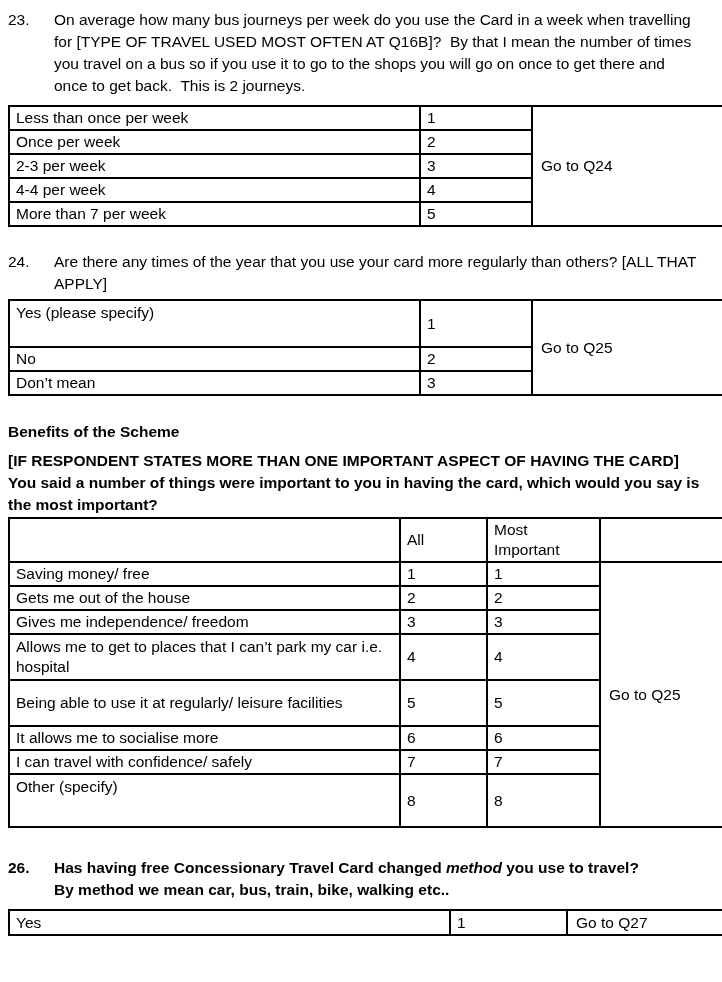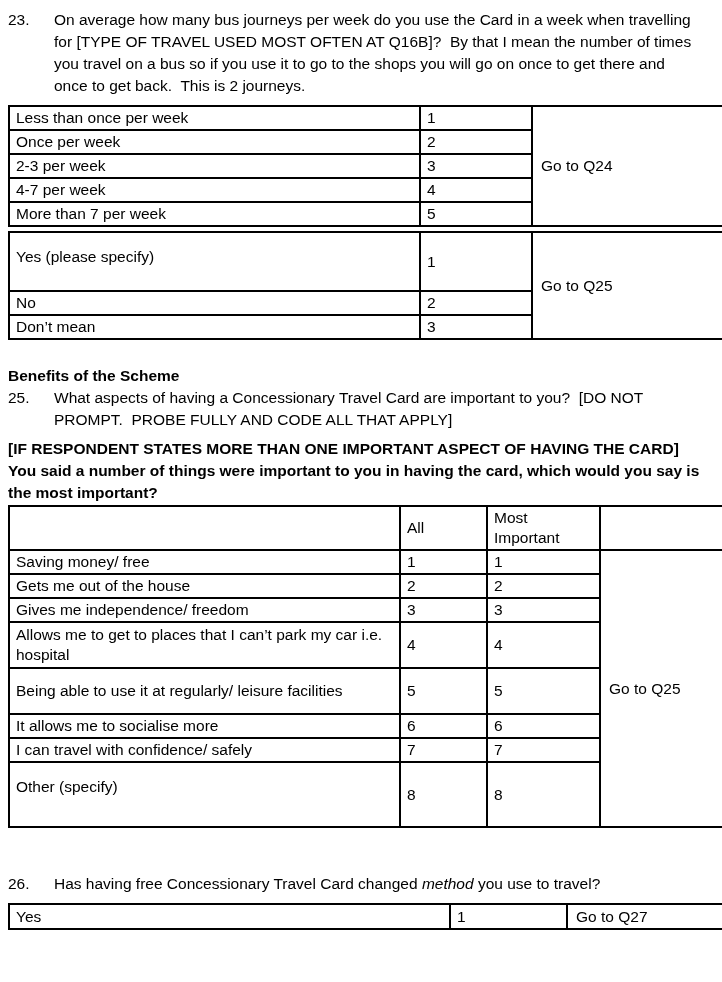--- a/index.html
+++ b/index.html
@@ -24,21 +24,21 @@
 
   
   table { border-collapse: collapse; table-layout: fixed; }
   td {
     border: 2px solid #000;
     padding: 0 6px;
     vertical-align: middle;
     line-height: 20px;
     overflow: hidden;
   }
-  .vtop { vertical-align: top; padding-top: 14px; }
+  .vtop { vertical-align: top; padding-top: 2px; }
   .goto-cell { padding-left: 8px; }
 
   
   .t12 { width: 681px; }
   .t12 .c-label { width: 397px; }
   .t12 .c-code  { width: 98px; }
   .t12 .c-goto  { width: 184px; }
 
   
   .t3 { width: 681px; }
@@ -59,21 +59,21 @@
   .h43 { height: 43px; }
   .h44 { height: 44px; }
   .h49 { height: 49px; }
 
   .mt-table1 { margin-top: 8px; }
   .mt-q24    { margin-top: 24px; }
   .mt-table2 { margin-top: 4px; }
   .mt-head   { margin-top: 25px; }
   .mt-note   { margin-top: 7px; }
   .mt-table3 { margin-top: 1px; }
-  .mt-q26    { margin-top: 45px; }
+  .mt-q26    { margin-top: 29px; font-weight: bold; }
   .mt-table4 { margin-top: 8px; }
 
   .italic { font-style: italic; }
 </style>
 </head>
 <body>
 
 <div class="page">
 
   <div class="q">
@@ -90,30 +90,34 @@
     </tr>
     <tr>
       <td class="c-label h22">Once per week</td>
       <td class="c-code h22">2</td>
     </tr>
     <tr>
       <td class="c-label h22">2-3 per week</td>
       <td class="c-code h22">3</td>
     </tr>
     <tr>
-      <td class="c-label h22">4-7 per week</td>
+      <td class="c-label h22">4-4 per week</td>
       <td class="c-code h22">4</td>
     </tr>
     <tr>
       <td class="c-label h22">More than 7 per week</td>
       <td class="c-code h22">5</td>
     </tr>
   </tbody>
     </table>
 
+  <div class="q mt-q24">
+    <span class="qnum">24.</span>
+    <span class="qtext">Are there any times of the year that you use your card more regularly than others? [ALL THAT APPLY]</span>
+  </div>
 
   <table class="t12 mt-table2">
     <tbody>
         <tr>
       <td class="c-label h43 vtop">Yes (please specify)</td>
       <td class="c-code h43">1</td>
       <td class="c-goto goto-cell" rowspan="3">Go to Q25</td>
     </tr>
     <tr>
       <td class="c-label h22">No</td>
@@ -121,24 +125,20 @@
     </tr>
     <tr>
       <td class="c-label h22">Don’t mean</td>
       <td class="c-code h22">3</td>
     </tr>
   </tbody>
     </table>
 
   <div class="section-heading mt-head">Benefits of the Scheme</div>
 
-  <div class="q">
-    <span class="qnum">25.</span>
-    <span class="qtext">What aspects of having a Concessionary Travel Card are important to you?  [DO NOT PROMPT.  PROBE FULLY AND CODE ALL THAT APPLY]</span>
-  </div>
 
   <div class="note mt-note">[IF RESPONDENT STATES MORE THAN ONE IMPORTANT ASPECT OF HAVING THE CARD] You said a number of things were important to you in having the card, which would you say is the most important?</div>
 
   <table class="t3 mt-table3">
     <tbody>
         <tr>
       <td class="c-label h42"></td>
       <td class="c-all h42">All</td>
       <td class="c-most h42">Most Important</td>
       <td class="c-goto h42"></td>
@@ -182,21 +182,21 @@
     <tr>
       <td class="c-label h49 vtop">Other (specify)</td>
       <td class="c-all h49">8</td>
       <td class="c-most h49">8</td>
     </tr>
   </tbody>
     </table>
 
   <div class="q mt-q26">
     <span class="qnum">26.</span>
-    <span class="qtext"><span>Has having free Concessionary Travel Card changed </span><span class="italic">method</span><span> you use to travel?</span></span>
+    <span class="qtext"><span>Has having free Concessionary Travel Card changed </span><span class="italic">method</span><span> you use to travel?</span><span style="display:block">By method we mean car, bus, train, bike, walking etc..</span></span>
   </div>
 
   <table class="t4 mt-table4">
     <tbody>
         <tr>
       <td class="c-label h23">Yes</td>
       <td class="c-code h23">1</td>
       <td class="c-goto h23 goto-cell">Go to Q27</td>
     </tr>
 

